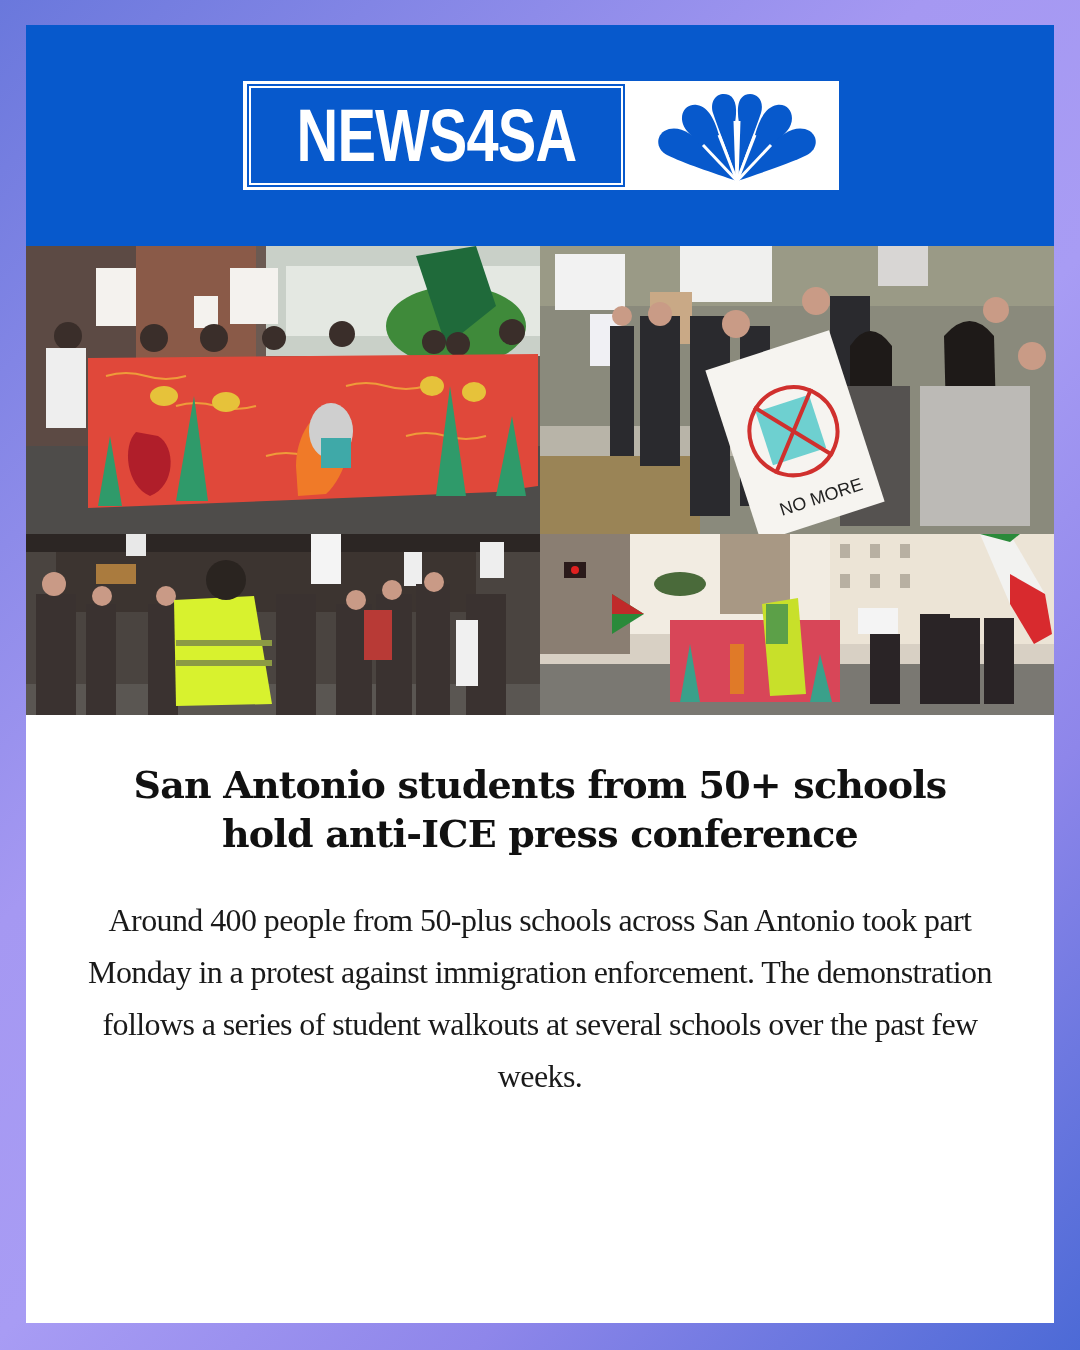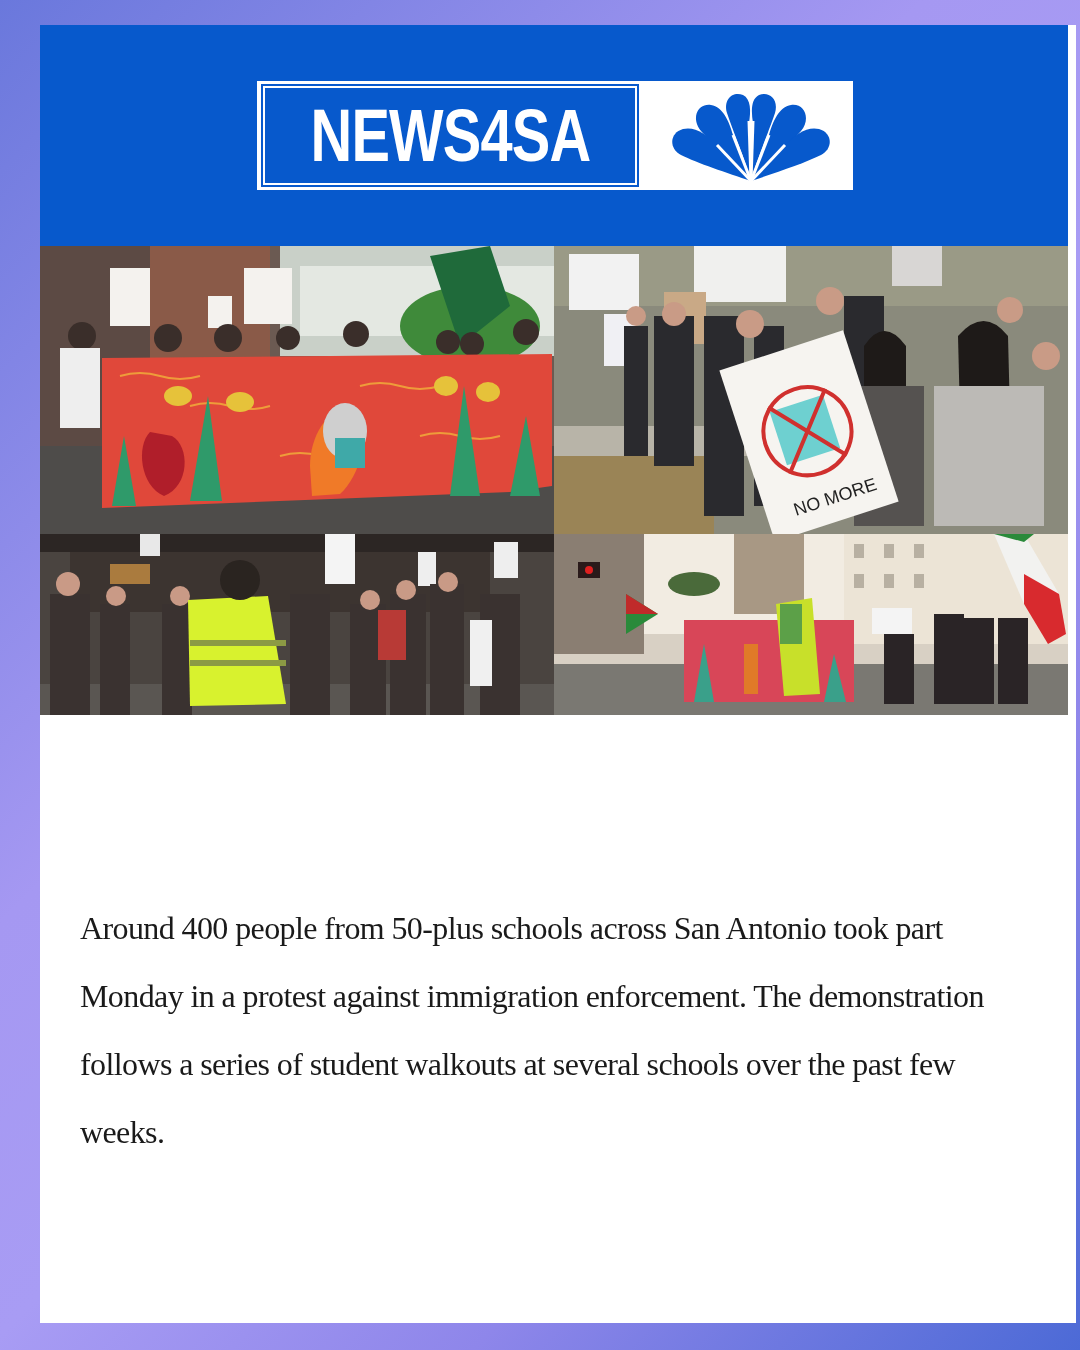--- a/index.html
+++ b/index.html
@@ -3,22 +3,22 @@
   <meta charset="utf-8">
   <style>
     html, body { margin: 0; padding: 0; }
     body {
       width: 1080px; height: 1350px; overflow: hidden;
       background: linear-gradient(135deg, #6a78dc 0%, #a598f2 38%, #a89cf4 55%, #8e86ea 75%, #4c6ad6 100%);
       position: relative;
       font-family: "Liberation Serif", serif;
     }
     .card {
-      position: absolute; left: 40px; top: 25px; width: 1028px; height: 1298px;
-      background: #ffffff; overflow: hidden; padding-left: 8px;
+      position: absolute; left: 26px; top: 25px; width: 1028px; height: 1298px;
+      background: #ffffff; overflow: hidden;
     }
     .masthead {
       position: absolute; left: 0; top: 0; width: 1028px; height: 221px;
       background: #0759cc;
     }
     .logo-box {
       position: absolute; left: 217px; top: 56px; width: 596px; height: 109px;
       background: #ffffff; box-sizing: border-box;
     }
     .logo-word {
@@ -39,22 +39,22 @@
     }
     .photo { position: relative; overflow: hidden; }
     .photo svg { display: block; width: 100%; height: 100%; }
 
     .headline {
       position: absolute; left: 0; top: 735px; width: 1028px;
       text-align: center; font-family: "DejaVu Serif", serif; font-weight: bold;
       font-size: 38px; line-height: 49px; color: #111111; letter-spacing: -0.8px;
     }
     .body-text {
-      position: absolute; left: 40px; width: 948px; text-align: left;
-      font-family: "Liberation Serif", serif; font-size: 32px; line-height: 68px;
+      position: absolute; left: 40px; width: 948px; text-align: center;
+      font-family: "Liberation Serif", serif; font-size: 32px; line-height: 52px;
       color: #1a1a1a; letter-spacing: -0.6px;
     }
     .p1 { top: 869px; }
     .p2 { top: 1100px; }
   </style>
 </head>
 <body>
 
 <div class="card">
 
@@ -261,16 +261,20 @@
           <rect x="410" y="84" width="30" height="86"></rect>
             <rect x="444" y="84" width="30" height="86"></rect>
           </g>
         <path d="M440 0 L470 0 L505 60 L500 96 L470 70 Z" fill="#f2f2f0"></path>
         <path d="M470 40 L505 60 L512 100 L494 110 L470 70 Z" fill="#d82a2e"></path>
         <path d="M440 0 L480 0 L470 8 Z" fill="#2a8a3a"></path>
       </svg>
     </div>
   </div>
 
+  <h1 class="headline" style="margin:0;">
+    <span>San Antonio students from 50+ schools</span><br>
+    <span>hold anti-ICE press conference</span>
+  </h1>
 
   <p class="body-text p1" style="margin:0;">Around 400 people from 50-plus schools across San Antonio took part Monday in a protest against immigration enforcement. The demonstration follows a series of student walkouts at several schools over the past few weeks.</p>
 
 </div>
 
 </body></html>

